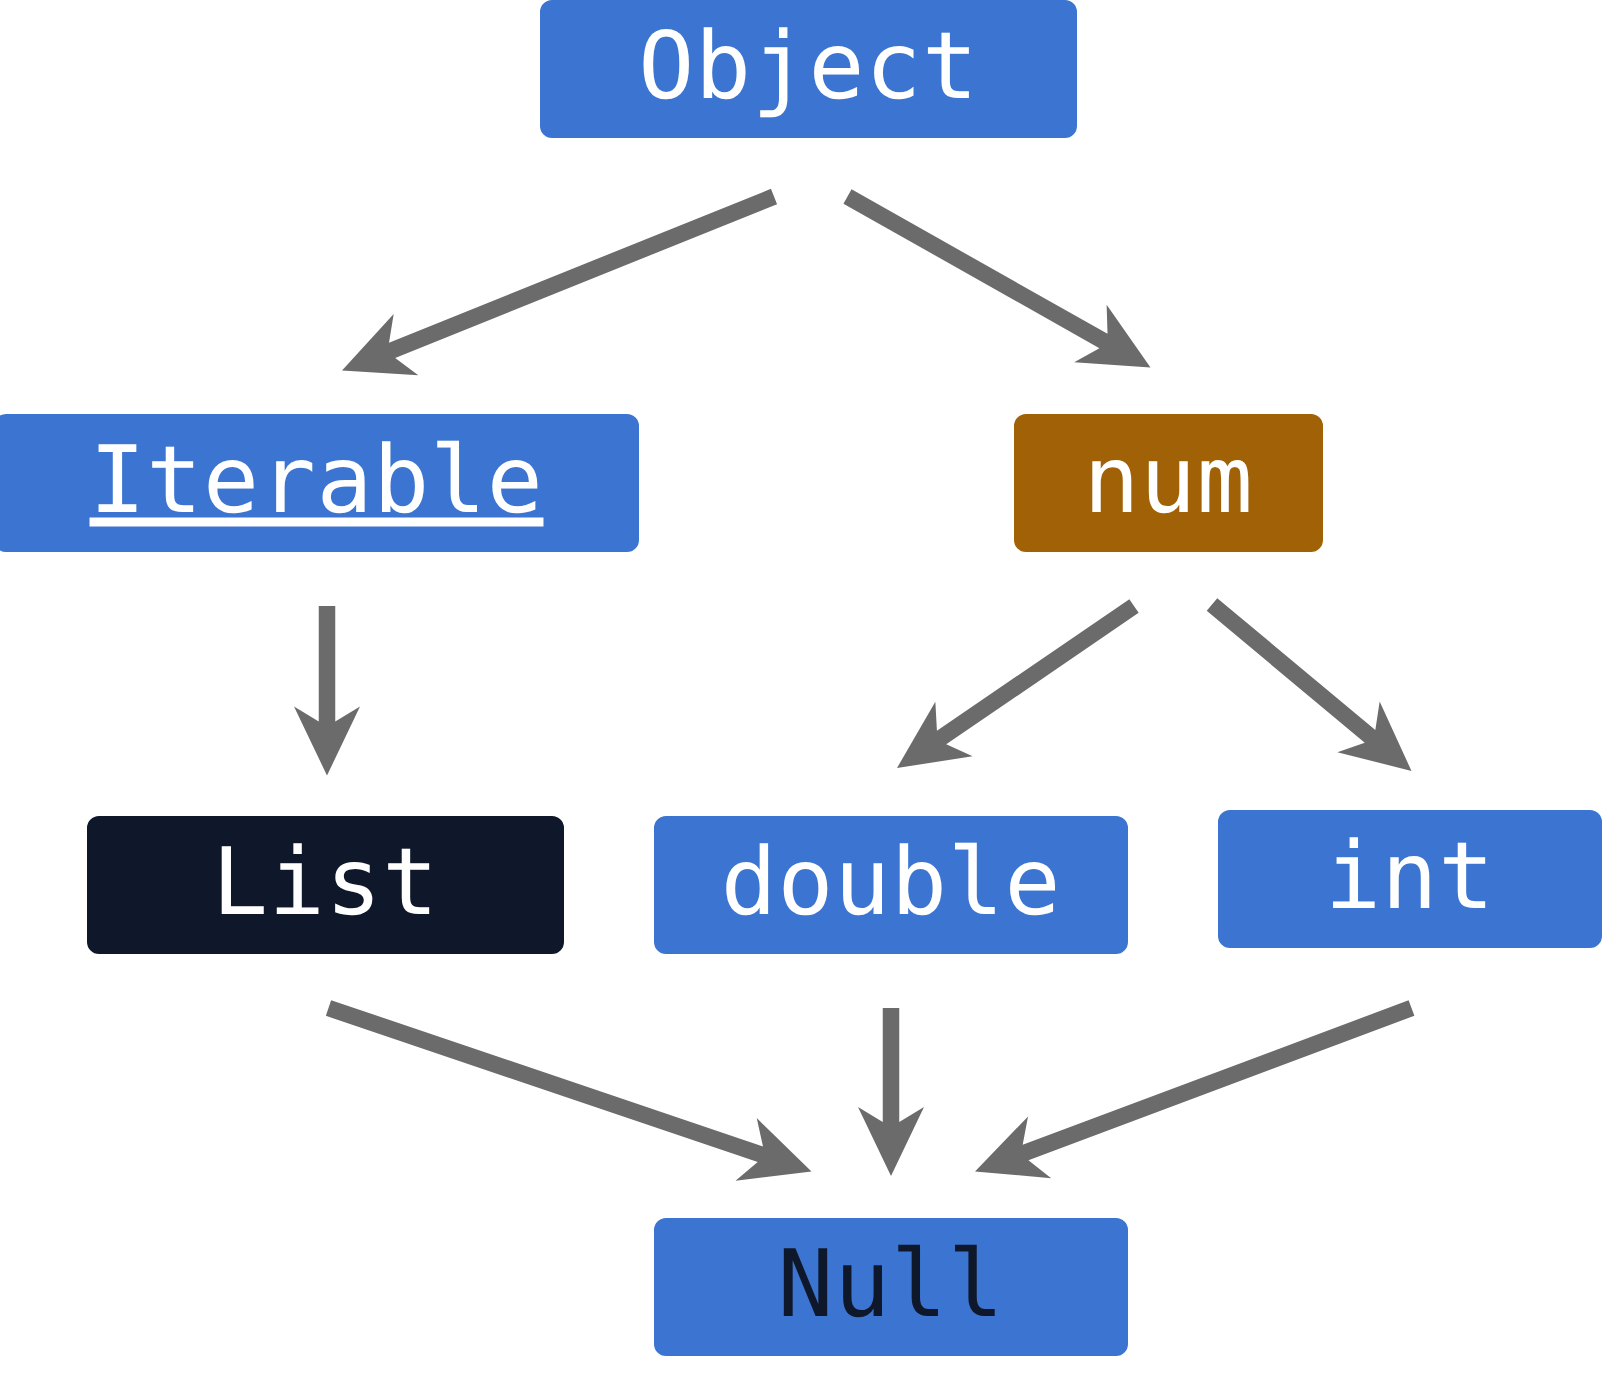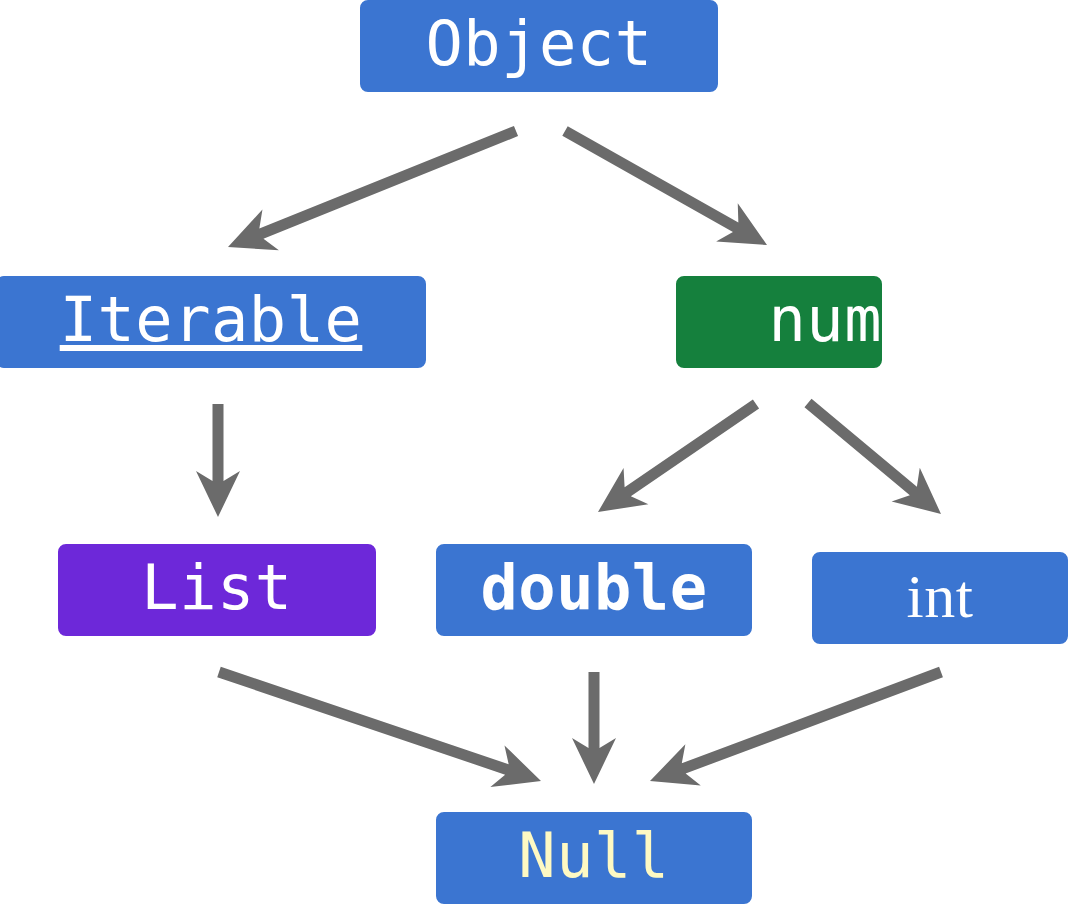--- a/index.html
+++ b/index.html
@@ -63,30 +63,30 @@
       <polygon points="939.07,666.85 681.78,763.22 685.36,744.26 650.00,781.00 700.79,785.47 685.64,773.52 942.93,677.15" fill="#6b6b6b"></polygon>
     </svg>
 
   <div id="node-layer">
       <div class="node" style="left: 350px; top: -10px; width: 378px; height: 112px; background: rgb(59, 117, 209); border-color: rgb(255, 255, 255); color: rgb(255, 255, 255);">
         <span class="node-label" style="font-size: 62px;">Object</span>
       </div>
       <div class="node" style="left: -14px; top: 266px; width: 450px; height: 112px; background: rgb(59, 117, 209); border-color: rgb(255, 255, 255); color: rgb(255, 255, 255);">
         <span class="node-label" style="font-size: 62px; text-decoration: underline;">Iterable</span>
       </div>
-      <div class="node" style="left: 666px; top: 266px; width: 226px; height: 112px; background: #15803d; border-color: rgb(255, 255, 255); color: rgb(255, 255, 255); justify-content: flex-end;">
+      <div class="node" style="left: 666px; top: 266px; width: 226px; height: 112px; background: #a16207; border-color: rgb(255, 255, 255); color: rgb(255, 255, 255);">
         <span class="node-label" style="font-size: 62px;">num</span>
       </div>
-      <div class="node" style="left: 48px; top: 534px; width: 338px; height: 112px; background: #6d28d9; border-color: rgb(255, 255, 255); color: rgb(255, 255, 255);">
+      <div class="node" style="left: 48px; top: 534px; width: 338px; height: 112px; background: #0f172a; border-color: rgb(255, 255, 255); color: rgb(255, 255, 255);">
         <span class="node-label" style="font-size: 62px;">List</span>
       </div>
-      <div class="node" style="left: 426px; top: 534px; width: 336px; height: 112px; background: rgb(59, 117, 209); border-color: rgb(255, 255, 255); color: rgb(255, 255, 255); font-weight: bold;">
+      <div class="node" style="left: 426px; top: 534px; width: 336px; height: 112px; background: rgb(59, 117, 209); border-color: rgb(255, 255, 255); color: rgb(255, 255, 255);">
         <span class="node-label" style="font-size: 62px;">double</span>
       </div>
-      <div class="node" style="left: 802px; top: 542px; width: 276px; height: 112px; background: rgb(59, 117, 209); border-color: rgb(255, 255, 255); color: rgb(255, 255, 255); font-family: Liberation Serif, serif;">
+      <div class="node" style="left: 802px; top: 530px; width: 276px; height: 112px; background: rgb(59, 117, 209); border-color: rgb(255, 255, 255); color: rgb(255, 255, 255);">
         <span class="node-label" style="font-size: 62px;">int</span>
       </div>
-      <div class="node" style="left: 426px; top: 802px; width: 336px; height: 112px; background: rgb(59, 117, 209); border-color: rgb(255, 255, 255); color: #fef9c3; text-align: center;">
+      <div class="node" style="left: 426px; top: 802px; width: 336px; height: 112px; background: rgb(59, 117, 209); border-color: rgb(255, 255, 255); color: #0f172a; text-align: center;">
         <span class="node-label" style="font-size: 62px;">Null</span>
       </div>
     </div>
 
 </div>
 
 </body></html>

